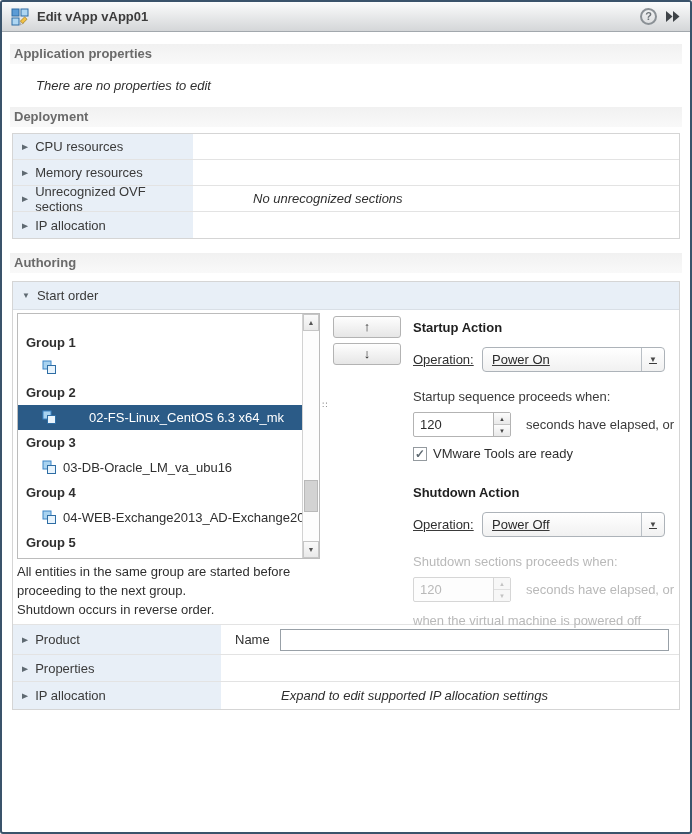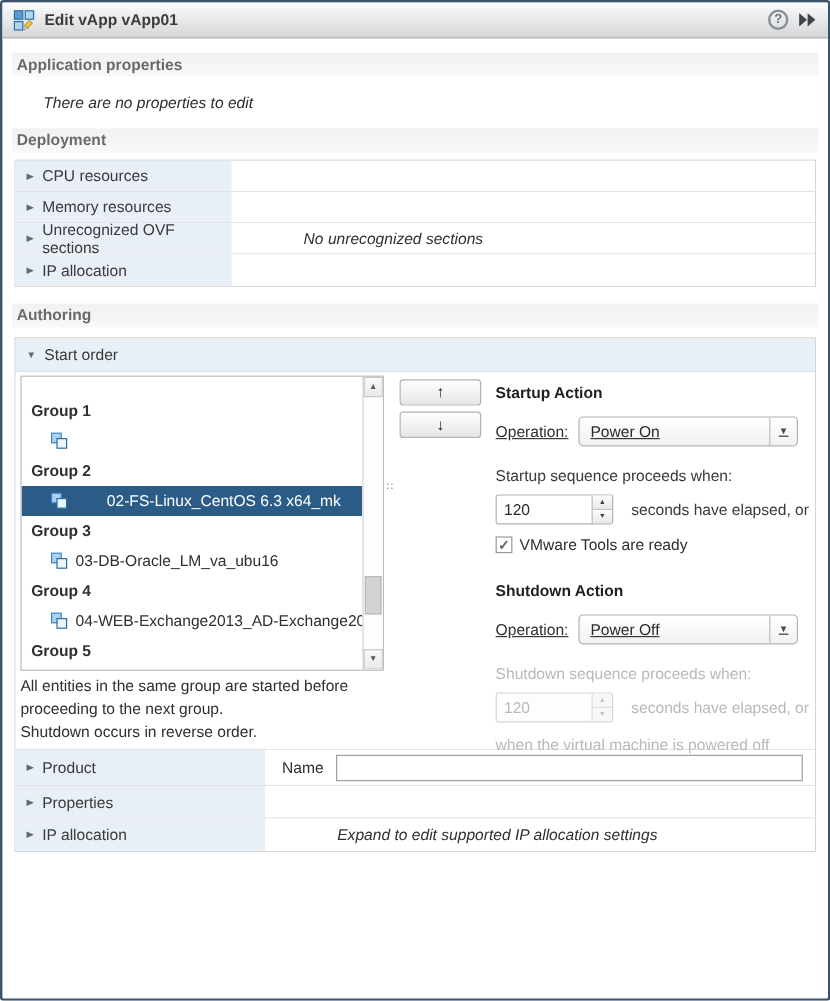--- a/index.html
+++ b/index.html
@@ -349,21 +349,21 @@
           <div class="act-title gap-shutdown">Shutdown Action</div>
 
           <div class="op-row">
             <span class="op-label">Operation:</span>
             <div class="dropdown">
               <span class="dd-text">Power Off</span>
               <span class="dd-arrow">▼</span>
             </div>
           </div>
 
-          <div class="seq-text disabled-text">Shutdown sequence proceeds when:</div>
+          <div class="seq-text disabled-text">Shutdown sections proceeds when:</div>
 
           <div class="spin-row">
             <div class="spinner disabled">
               <input class="spin-input" disabled="" value="120" style="">
               <div class="spin-steps">
                 <div class="spin-step up">▲</div>
                 <div class="spin-step">▼</div>
               </div>
             </div>
             <span class="spin-suffix disabled-text">seconds have elapsed, or</span>

